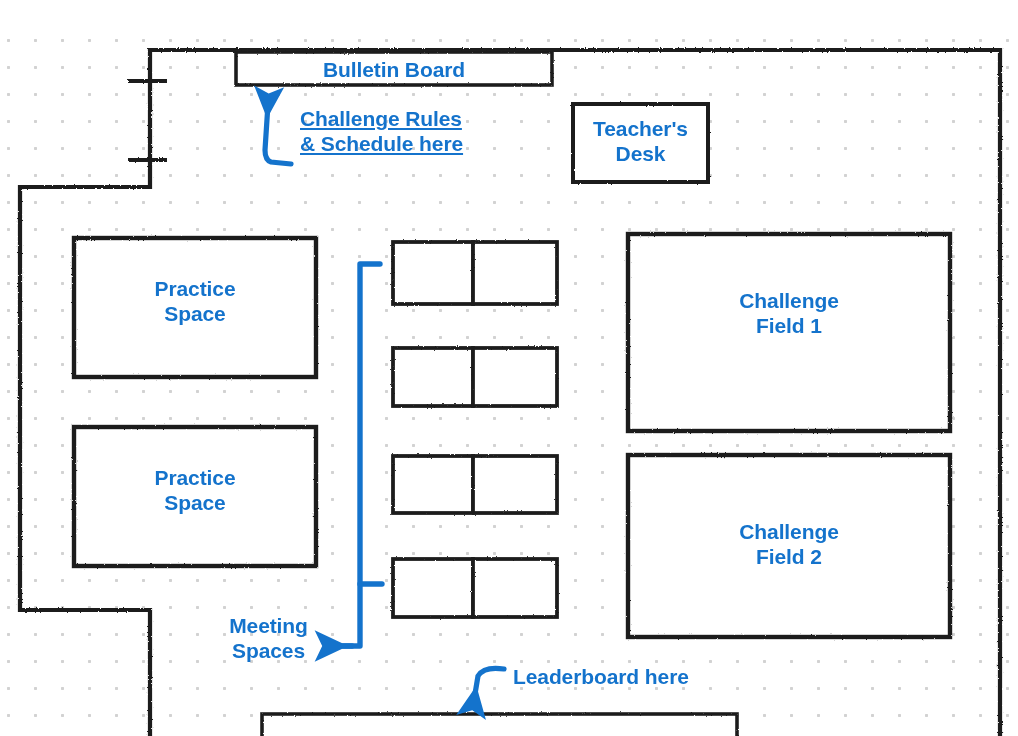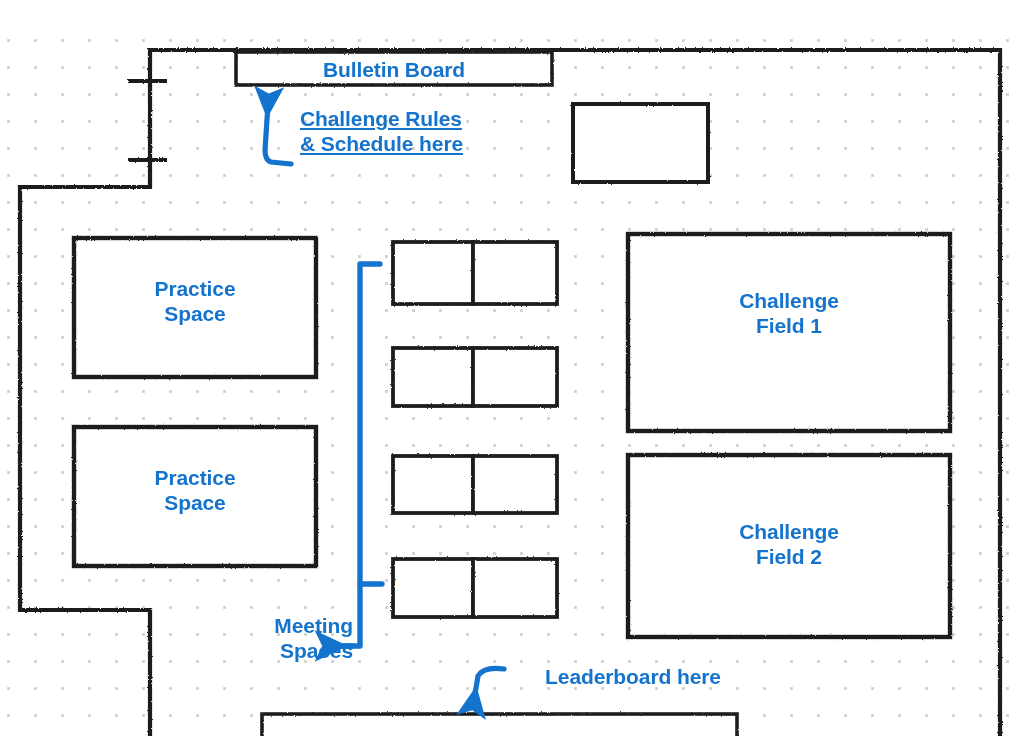--- a/index.html
+++ b/index.html
@@ -107,32 +107,34 @@
     <path d="M 291,132 L 271,130 Q 265,128 265,118 L 268,72" fill="none" stroke="#1473cc" stroke-width="5.2" stroke-linecap="round" marker-end="url(#arrowblue)"></path>
 
     <path d="M 504,637 Q 484,634 478,644 L 474,668" fill="none" stroke="#1473cc" stroke-width="5.2" stroke-linecap="round" marker-end="url(#arrowblue)"></path>
   </svg>
 
   <div class="lbl lbl-21" style="left:236px; top:26px; width:316px;">Bulletin Board</div>
 
   <div class="lbl lbl-21" style="left:300px; top:75px; width:230px; text-align:left;text-decoration:underline;">Challenge Rules
 &amp; Schedule here</div>
 
+  <div class="lbl lbl-21" style="left:573px; top:85px; width:135px;">Teacher's
+Desk</div>
 
   <div class="lbl lbl-21" style="left:74px; top:245px; width:242px;">Practice
 Space</div>
 
   <div class="lbl lbl-21" style="left:74px; top:434px; width:242px;">Practice
 Space</div>
 
   <div class="lbl lbl-21" style="left:628px; top:257px; width:322px;">Challenge
 Field 1</div>
 
   <div class="lbl lbl-21" style="left:628px; top:488px; width:322px;">Challenge
 Field 2</div>
 
-  <div class="lbl lbl-21" style="left:208px; top:582px; width:145px;text-align:right;">Meeting
+  <div class="lbl lbl-21" style="left:196px; top:582px; width:145px;">Meeting
 Spaces</div>
 
-  <div class="lbl lbl-21" style="left:513px; top:633px; width:240px; text-align:center;">Leaderboard here</div>
+  <div class="lbl lbl-21" style="left:513px; top:633px; width:240px; text-align:left;">Leaderboard here</div>
 
 
 </div>
 
 </body></html>

